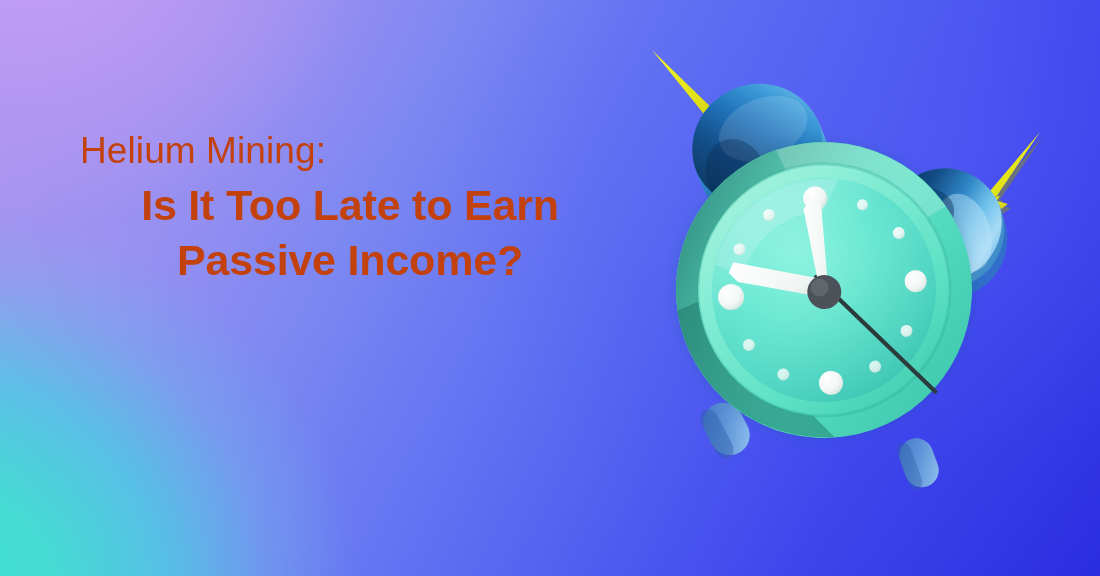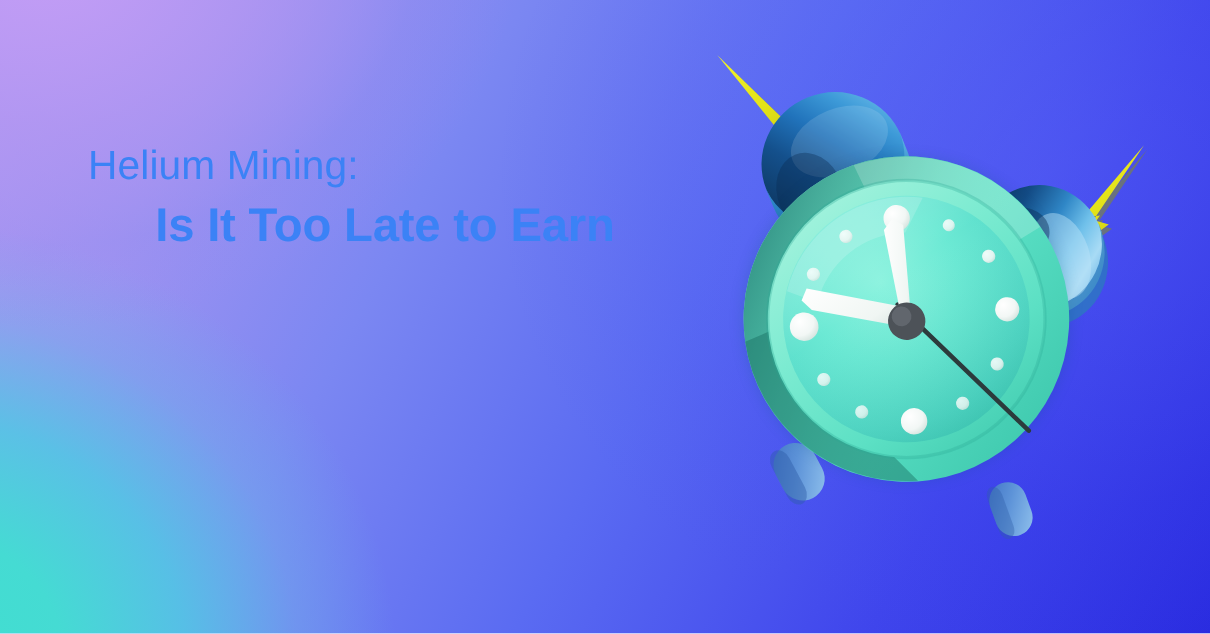--- a/index.html
+++ b/index.html
@@ -57,21 +57,21 @@
                 rgba(70,80,245,0.10) 55%,
                 rgba(40,45,220,0.0) 80%);
   }
 
   
   .headline {
     position: absolute;
     left: 80px;
     top: 128px;
     width: 540px;
-    color: #3b82f6;
+    color: #c2410c;
     z-index: 6;
   }
   .kicker {
     font-size: 37px;
     font-weight: 300;
     line-height: 1.25;
     letter-spacing: 0.1px;
     margin: 0 0 4px 0;
     white-space: nowrap;
   }
@@ -103,20 +103,21 @@
 
   <div class="bg-base"></div>
   <div class="bg-teal"></div>
   <div class="bg-lilac"></div>
   <div class="bg-glow"></div>
 
   <div class="headline">
     <p class="kicker">Helium Mining:</p>
     <h1 class="title">
       <span class="line">Is It Too Late to Earn</span>
+      <span class="line">Passive Income?</span>
     </h1>
   </div>
 
   <div class="clock-art">
     <svg viewBox="0 0 440 480" xmlns="http://www.w3.org/2000/svg">
       <defs>
 
         <linearGradient id="bodyGrad" x1="0.12" y1="0.12" x2="0.88" y2="0.92">
           <stop offset="0%" stop-color="#93f0d9"></stop>
           <stop offset="26%" stop-color="#72e9cd"></stop>

